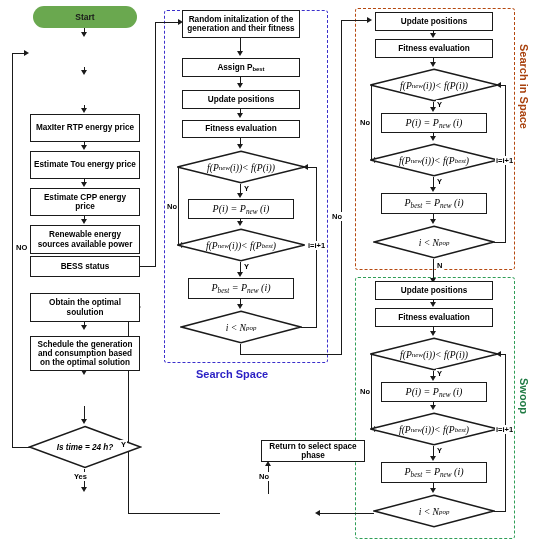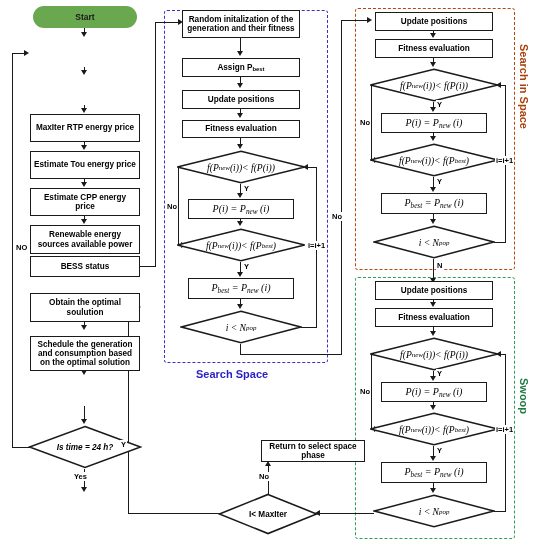--- a/index.html
+++ b/index.html
@@ -376,26 +376,20 @@
   <div class="ln lnh" style="left:494px;top:511px;width:12px;"></div>
   <div class="ln lnv" style="left:505px;top:354px;height:158px;"></div>
   <div class="ln lnh" style="left:499px;top:354px;width:7px;"></div>
   <div class="arrow left" style="left:496px;top:350.5px;"></div>
   <div class="elabel" style="left:495px;top:425px;">i=i+1</div>
 
   <div class="box" style="left:216px;top:440px;width:104px;height:22px;margin-left:45px;">
     <span>Return to select space phase</span>
   </div>
 
-  <div class="diamond" style="left:218px;top:493px;width:100px;height:42px;">
-    <svg width="100" height="42" viewBox="0 0 100 42">
-        <polygon points="50,1.4 98.6,21 50,40.6 1.4,21" fill="#fff" stroke="#1a1a1a" stroke-width="1.6"></polygon>
-      </svg>
-    <div class="dlabel">I&lt; MaxIter</div>
-  </div>
 
   <div class="ln lnh" style="left:318px;top:513px;width:56px;"></div>
   <div class="arrow left" style="left:315px;top:509.5px;"></div>
 
   <div class="ln lnv" style="left:268px;top:466px;height:28px;"></div>
   <div class="arrow up" style="left:265px;top:461px;"></div>
   <div class="elabel" style="left:258px;top:472px;">No</div>
 
   <div class="ln lnh" style="left:128px;top:513px;width:92px;"></div>
   <div class="ln lnv" style="left:128px;top:307px;height:207px;"></div>

